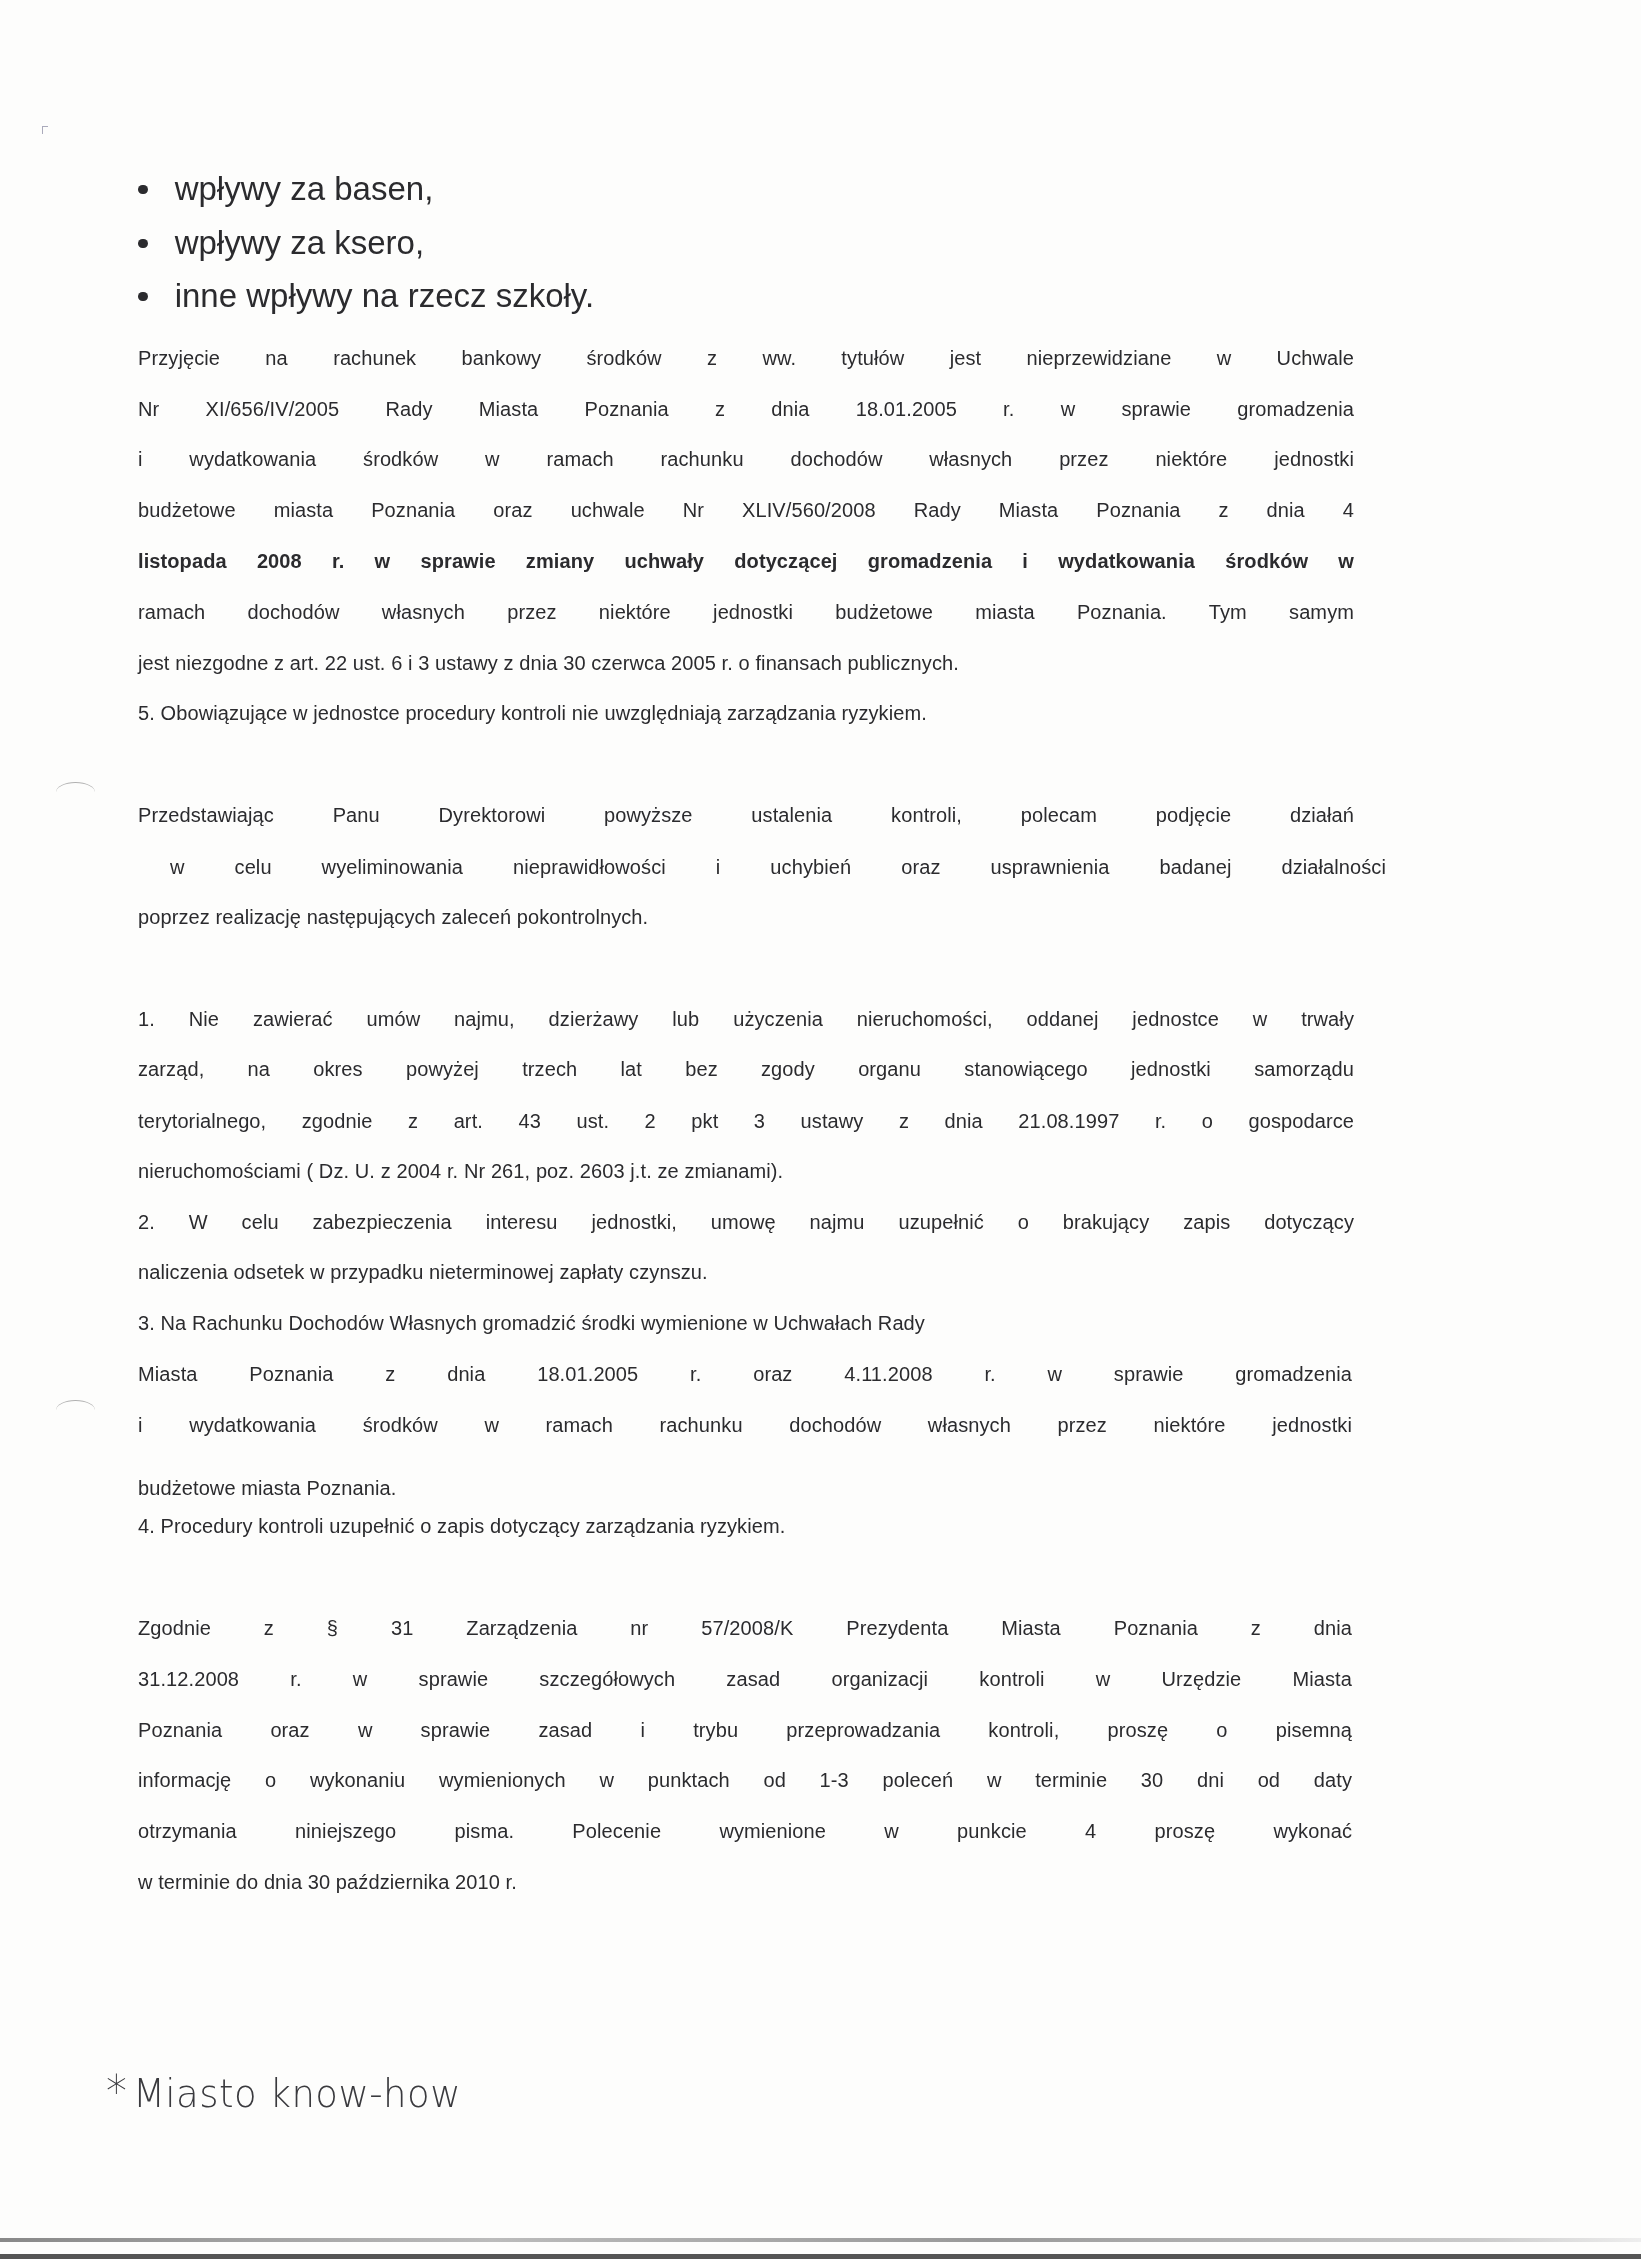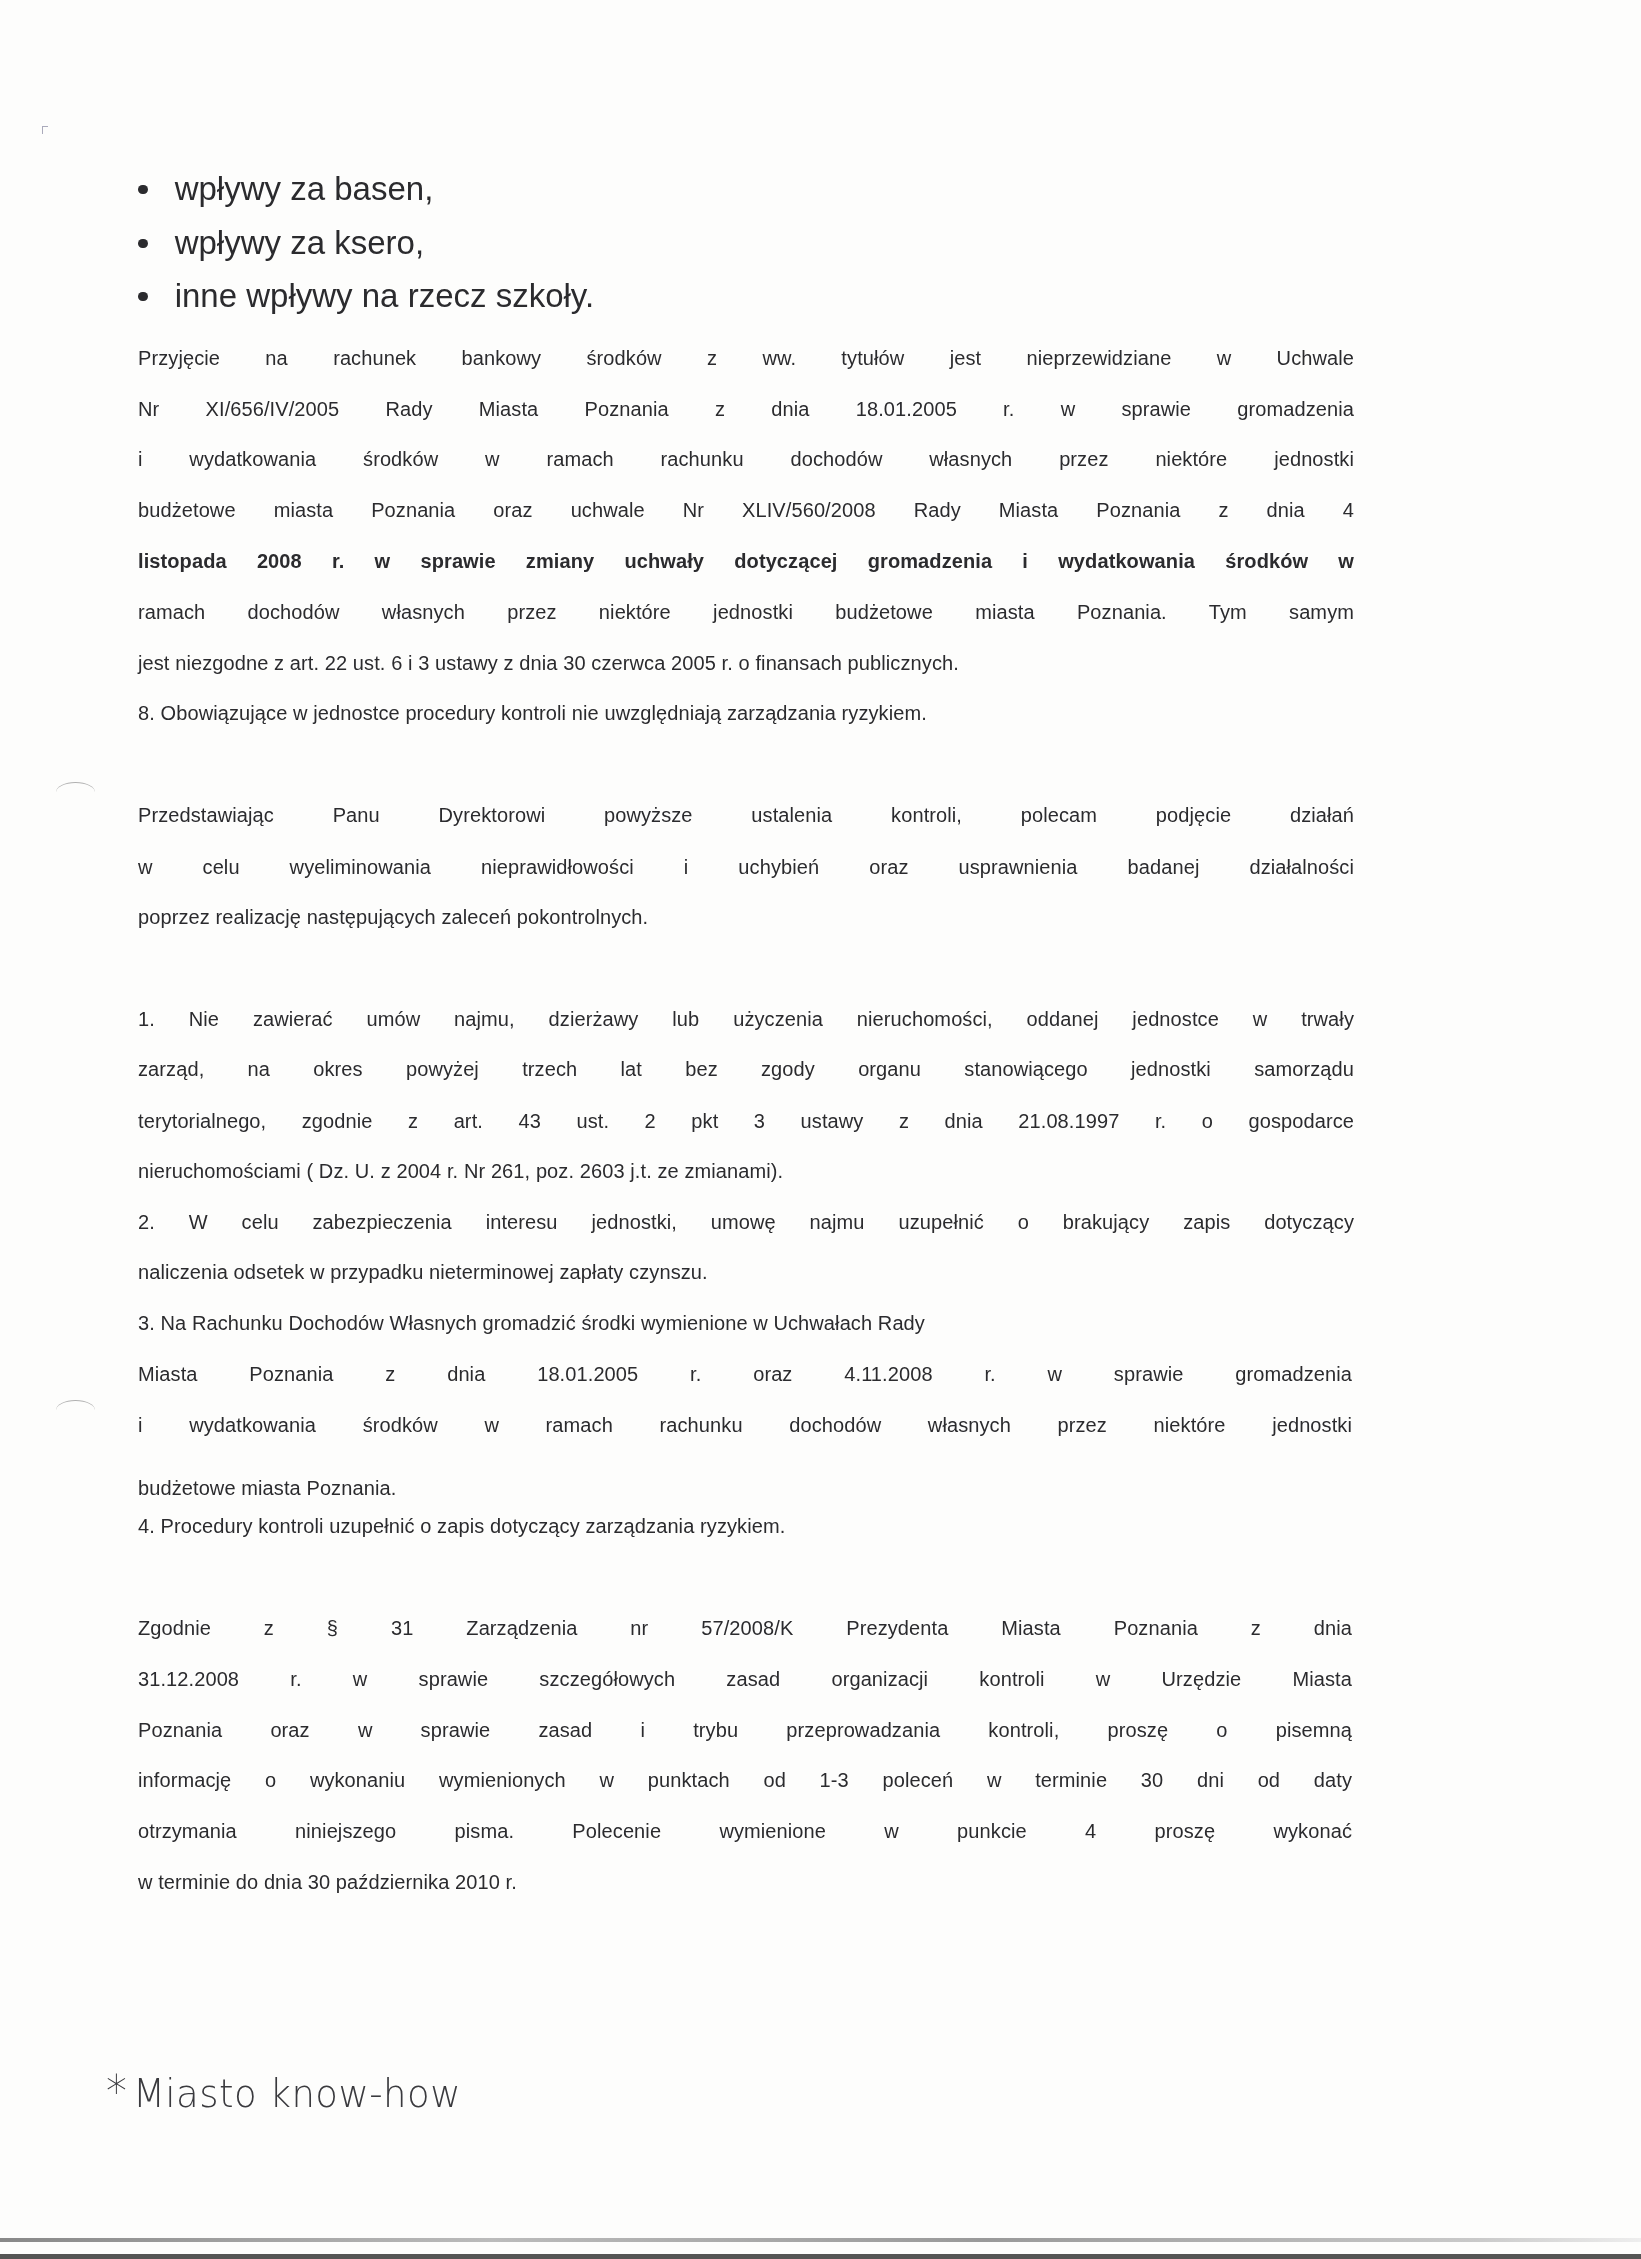--- a/index.html
+++ b/index.html
@@ -64,26 +64,26 @@
   </div>
 
   <div>
     <div class="line justify" style="top:343px;">Przyjęcie na rachunek bankowy środków z ww. tytułów jest nieprzewidziane w  Uchwale</div>
     <div class="line justify" style="top:394px;"> Nr XI/656/IV/2005 Rady Miasta Poznania  z dnia 18.01.2005 r. w sprawie gromadzenia</div>
     <div class="line justify" style="top:444px;">i wydatkowania środków w ramach rachunku dochodów własnych przez niektóre jednostki</div>
     <div class="line justify" style="top:495px;">budżetowe miasta Poznania oraz  uchwale Nr XLIV/560/2008 Rady Miasta Poznania z dnia 4</div>
     <div class="line justify" style="top:546px;font-weight:bold;">listopada 2008 r. w sprawie zmiany uchwały dotyczącej gromadzenia i wydatkowania środków w</div>
     <div class="line justify" style="top:597px;">ramach dochodów własnych przez niektóre jednostki budżetowe miasta Poznania. Tym samym</div>
     <div class="line" style="top:648px;">jest niezgodne z art. 22 ust. 6 i 3 ustawy z dnia 30 czerwca 2005 r. o finansach publicznych.</div>
-    <div class="line" style="top:698px;"> 8. Obowiązujące w jednostce procedury kontroli nie uwzględniają zarządzania ryzykiem.</div>
+    <div class="line" style="top:698px;"> 5. Obowiązujące w jednostce procedury kontroli nie uwzględniają zarządzania ryzykiem.</div>
   </div>
 
   <div>
     <div class="line justify" style="top:800px;">Przedstawiając Panu Dyrektorowi powyższe ustalenia kontroli, polecam podjęcie działań</div>
-    <div class="line justify" style="top:852px;">w celu wyeliminowania nieprawidłowości i uchybień oraz usprawnienia badanej działalności</div>
+    <div class="line justify" style="top:852px;margin-left:32px;">w celu wyeliminowania nieprawidłowości i uchybień oraz usprawnienia badanej działalności</div>
     <div class="line" style="top:902px;">poprzez realizację następujących zaleceń pokontrolnych.</div>
   </div>
 
   <div>
     <div class="line justify" style="top:1004px;">1. Nie zawierać umów najmu, dzierżawy lub użyczenia nieruchomości, oddanej jednostce w trwały</div>
     <div class="line justify" style="top:1054px;">zarząd, na okres powyżej trzech lat bez zgody organu stanowiącego jednostki samorządu</div>
     <div class="line justify" style="top:1106px;">terytorialnego, zgodnie z art. 43 ust. 2 pkt 3 ustawy z dnia 21.08.1997 r. o gospodarce</div>
     <div class="line" style="top:1156px;">nieruchomościami ( Dz. U. z 2004 r. Nr 261, poz. 2603 j.t. ze zmianami).</div>
     <div class="line justify" style="top:1207px;">2. W celu zabezpieczenia interesu jednostki, umowę najmu uzupełnić o brakujący zapis dotyczący</div>
     <div class="line" style="top:1257px;">naliczenia odsetek w przypadku nieterminowej zapłaty czynszu.</div>

